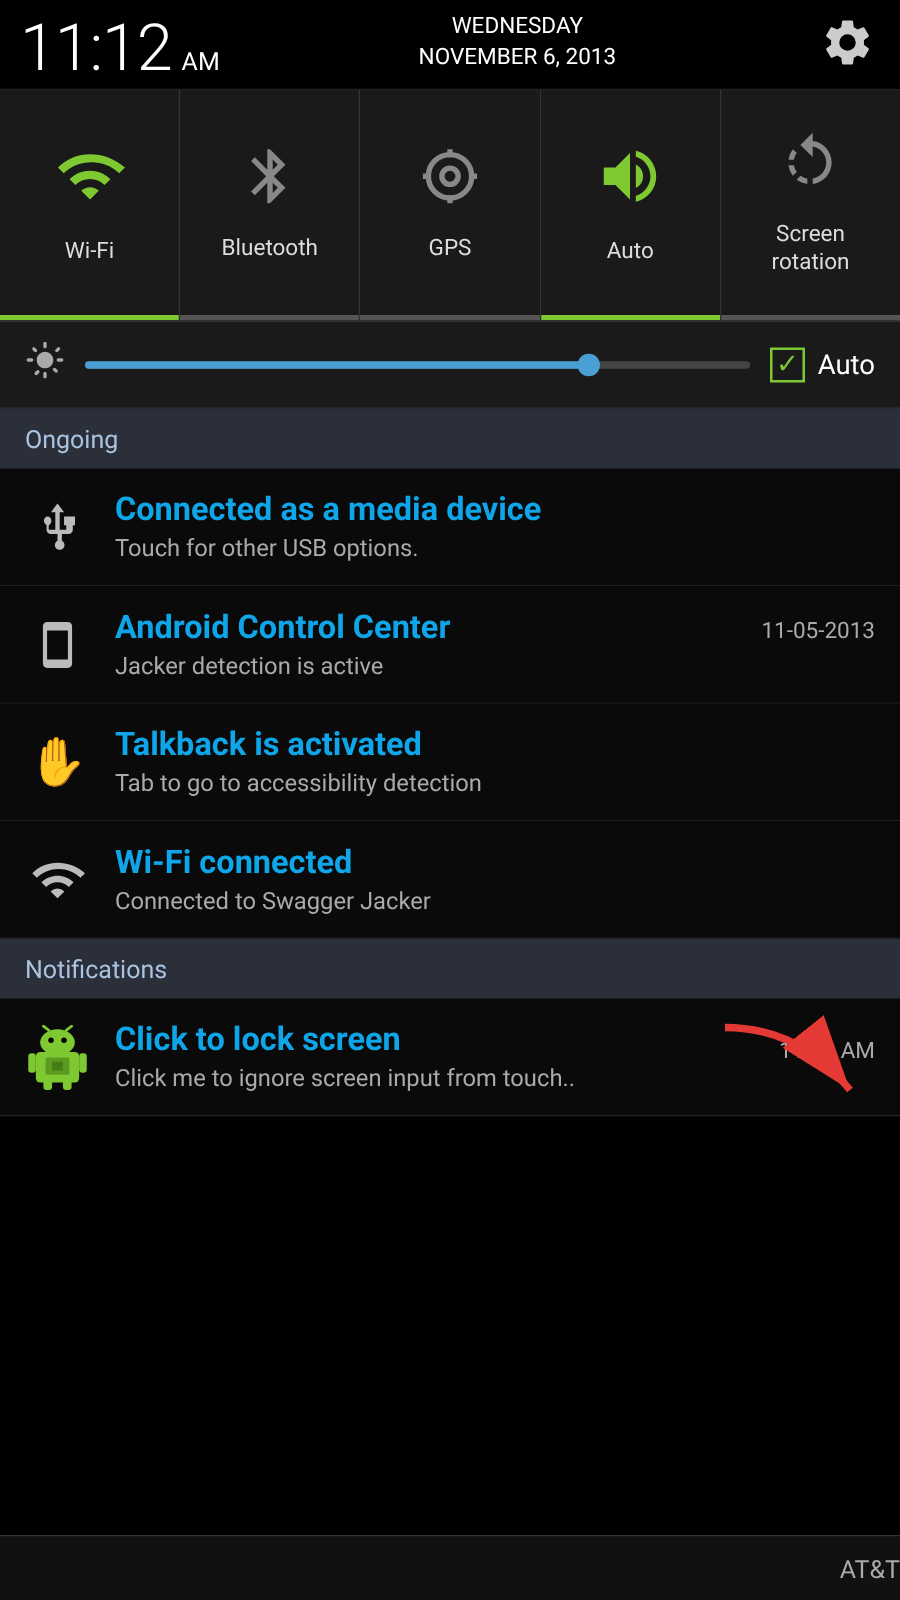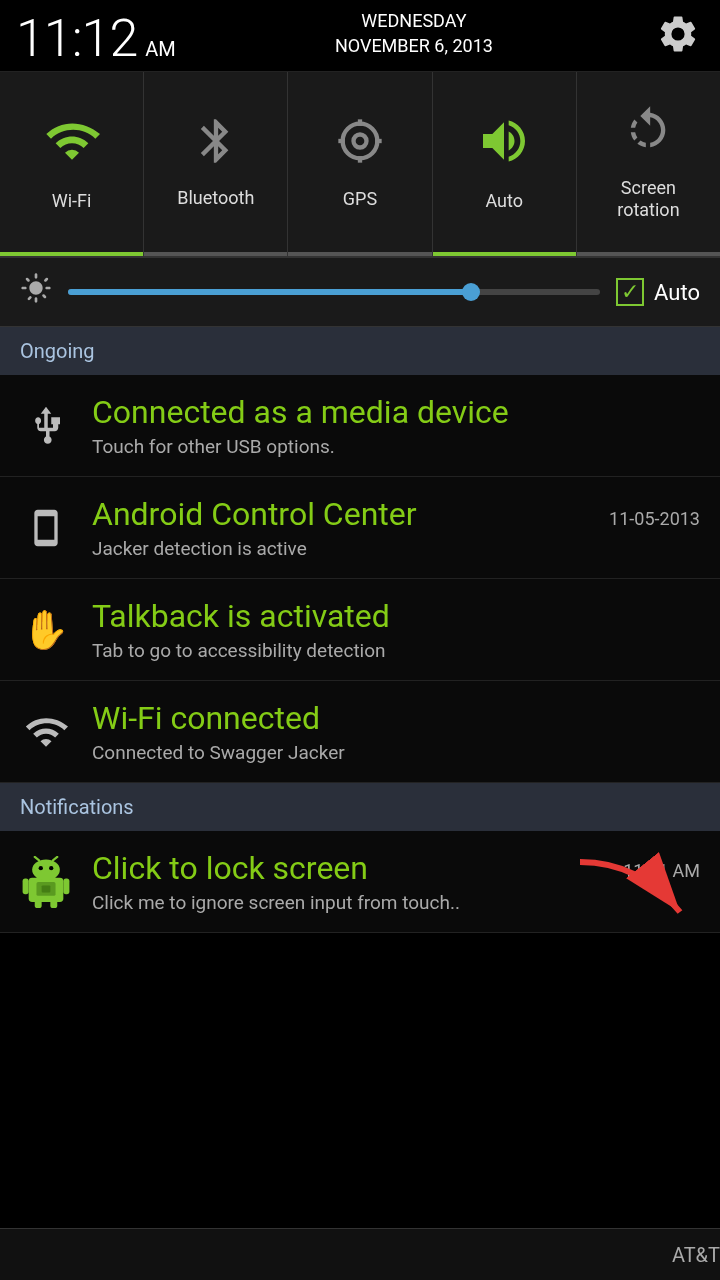--- a/index.html
+++ b/index.html
@@ -178,23 +178,23 @@
     .notif-icon-wrap {
       width: 52px;
       height: 52px;
       display: flex;
       align-items: center;
       justify-content: center;
       flex-shrink: 0;
     }
     .notif-text { flex: 1; }
     .notif-title {
-      font-size: 32px;
-      font-weight: normal;
-      color: #84cc16;
+      font-size: 26px;
+      font-weight: bold;
+      color: #0ea5e9;
       margin-bottom: 4px;
     }
     .notif-subtitle {
       font-size: 19px;
       color: #aaa;
     }
     .notif-timestamp {
       font-size: 18px;
       color: #aaa;
       white-space: nowrap;
@@ -405,21 +405,21 @@
 
         <rect x="12" y="50" width="8" height="10" rx="3" fill="#7ec832"></rect>
         <rect x="30" y="50" width="8" height="10" rx="3" fill="#7ec832"></rect>
 
         <rect x="14" y="30" width="22" height="16" rx="2" fill="#5a9a20"></rect>
 
         <rect x="20" y="34" width="10" height="8" rx="1" fill="#3a7010" opacity="0.7"></rect>
       </svg>
     </div>
     <div class="notif-text">
-      <div style="display:flex; justify-content:space-between; align-items:center;">
+      <div style="display:flex; justify-content:space-between; align-items:flex-end;">
         <div class="notif-title">Click to lock screen</div>
         <div class="notif-timestamp">11:11 AM</div>
       </div>
       <div class="notif-subtitle">Click me to ignore screen input from touch..</div>
     </div>
 
     <svg style="position:absolute; right:10px; bottom:-10px; width:160px; height:90px; pointer-events:none;" viewBox="0 0 160 90">
       <defs>
         <marker id="arrowhead" markerWidth="10" markerHeight="7" refX="10" refY="3.5" orient="auto">
           <polygon points="0 0, 10 3.5, 0 7" fill="#e53935"></polygon>

